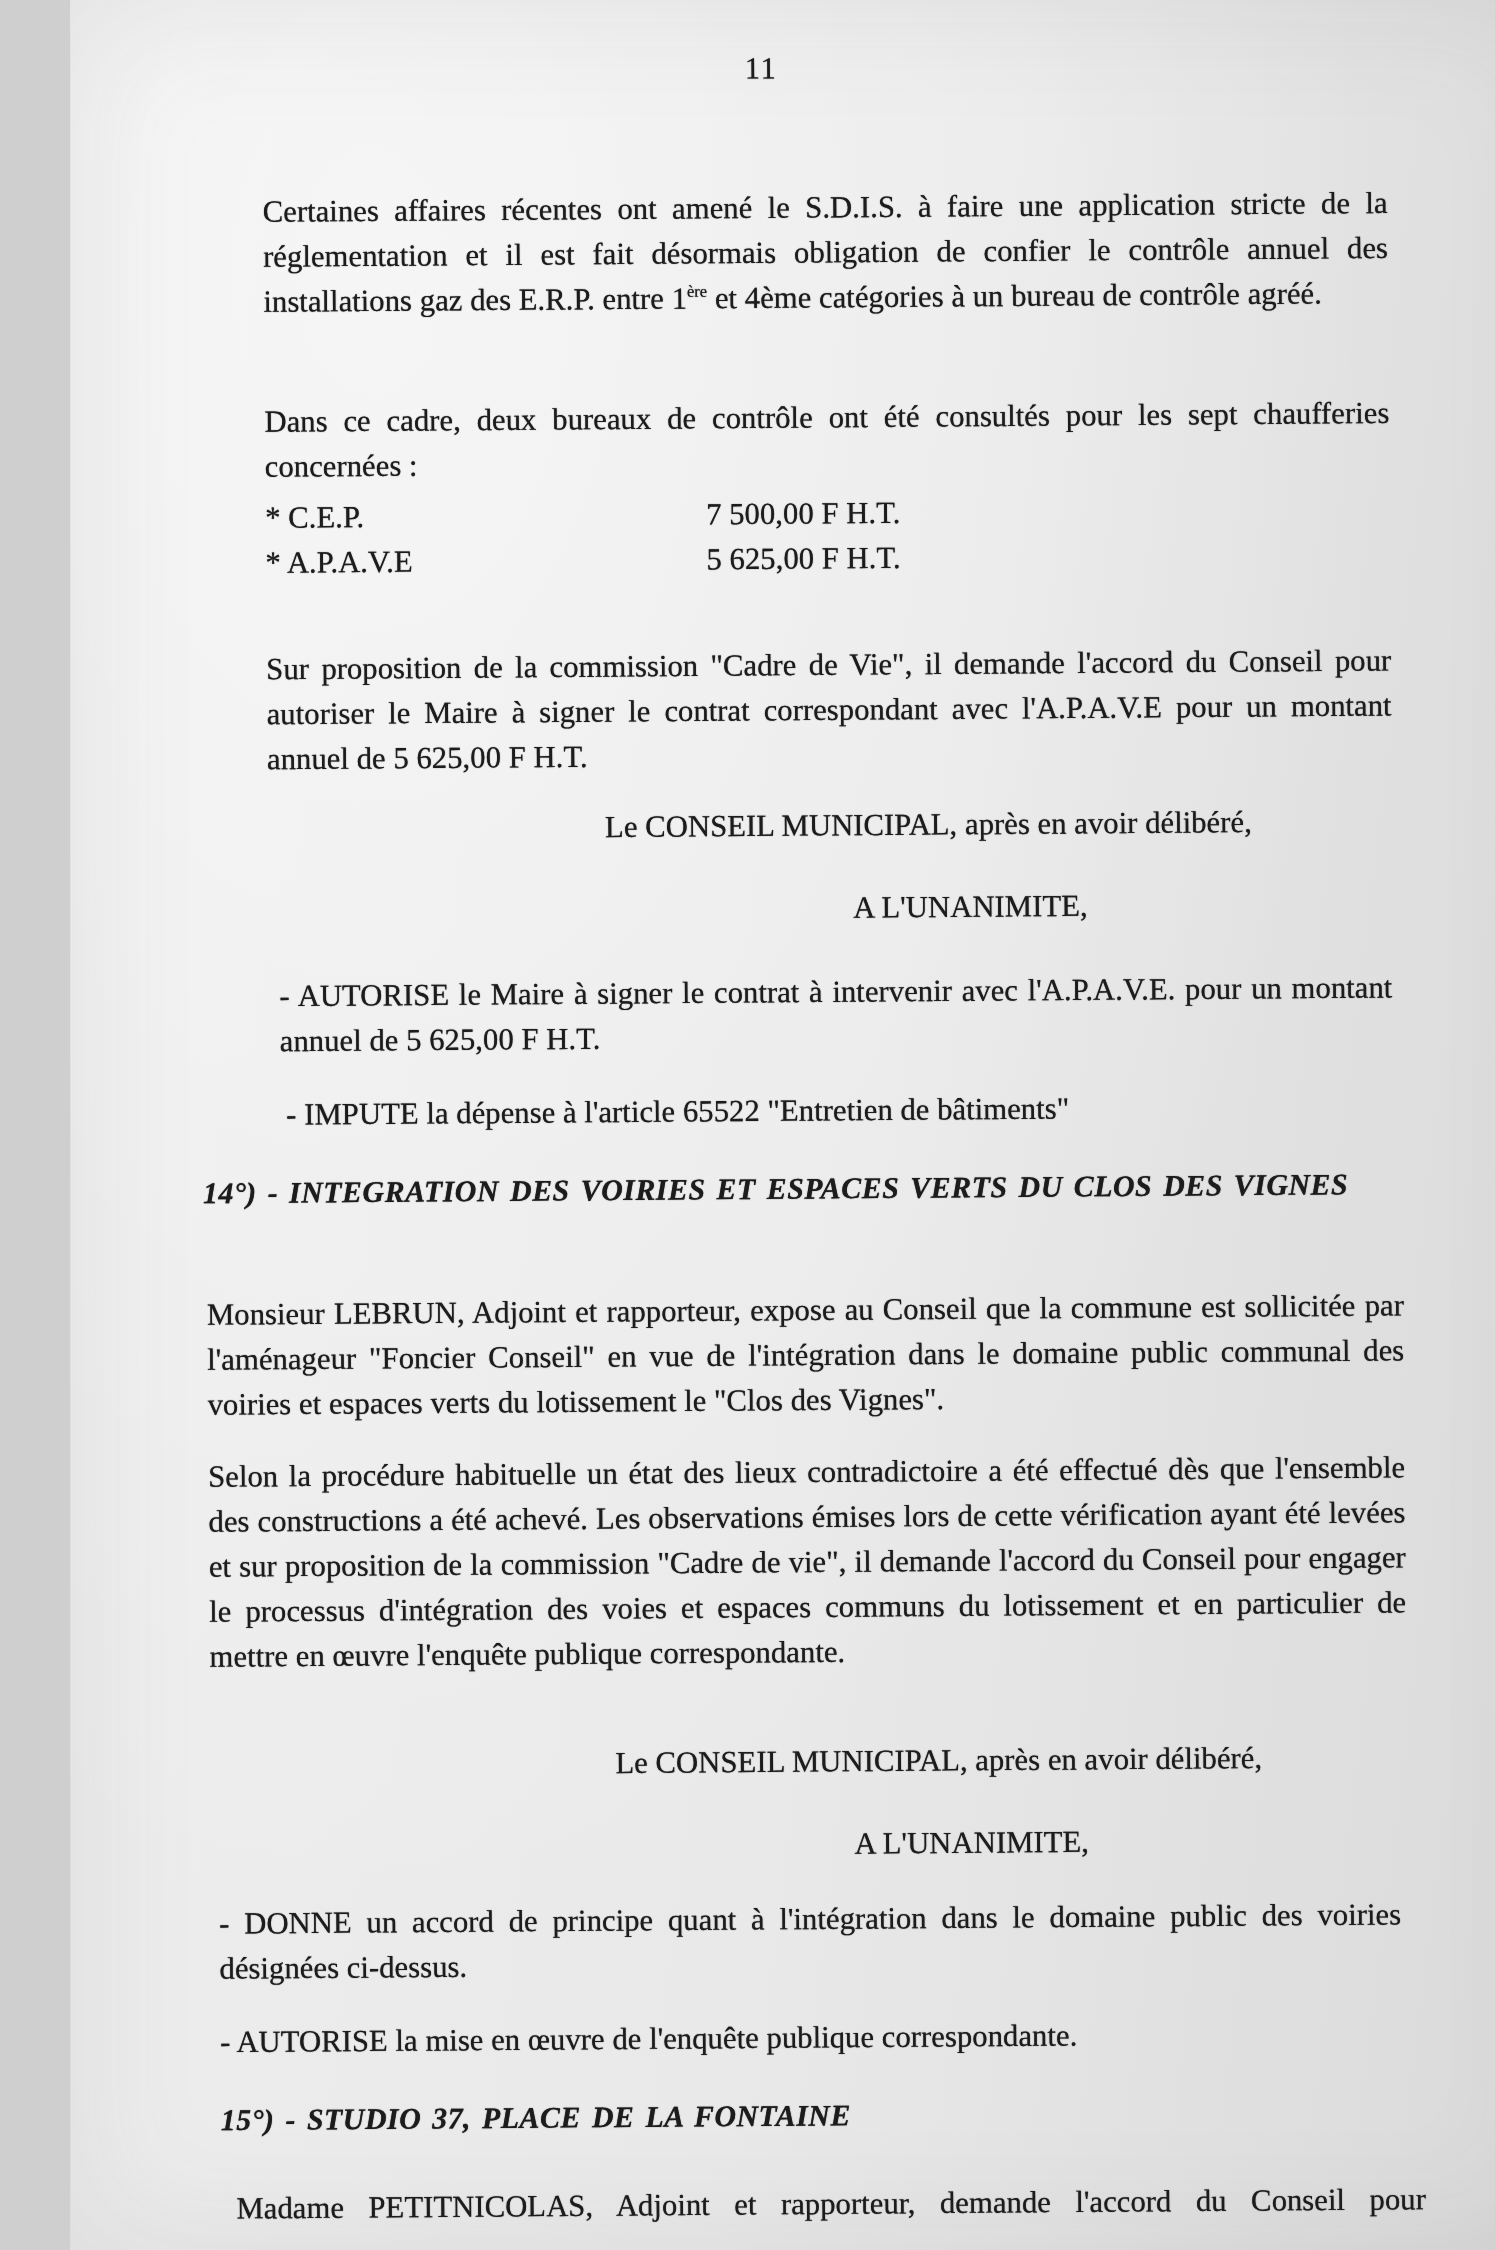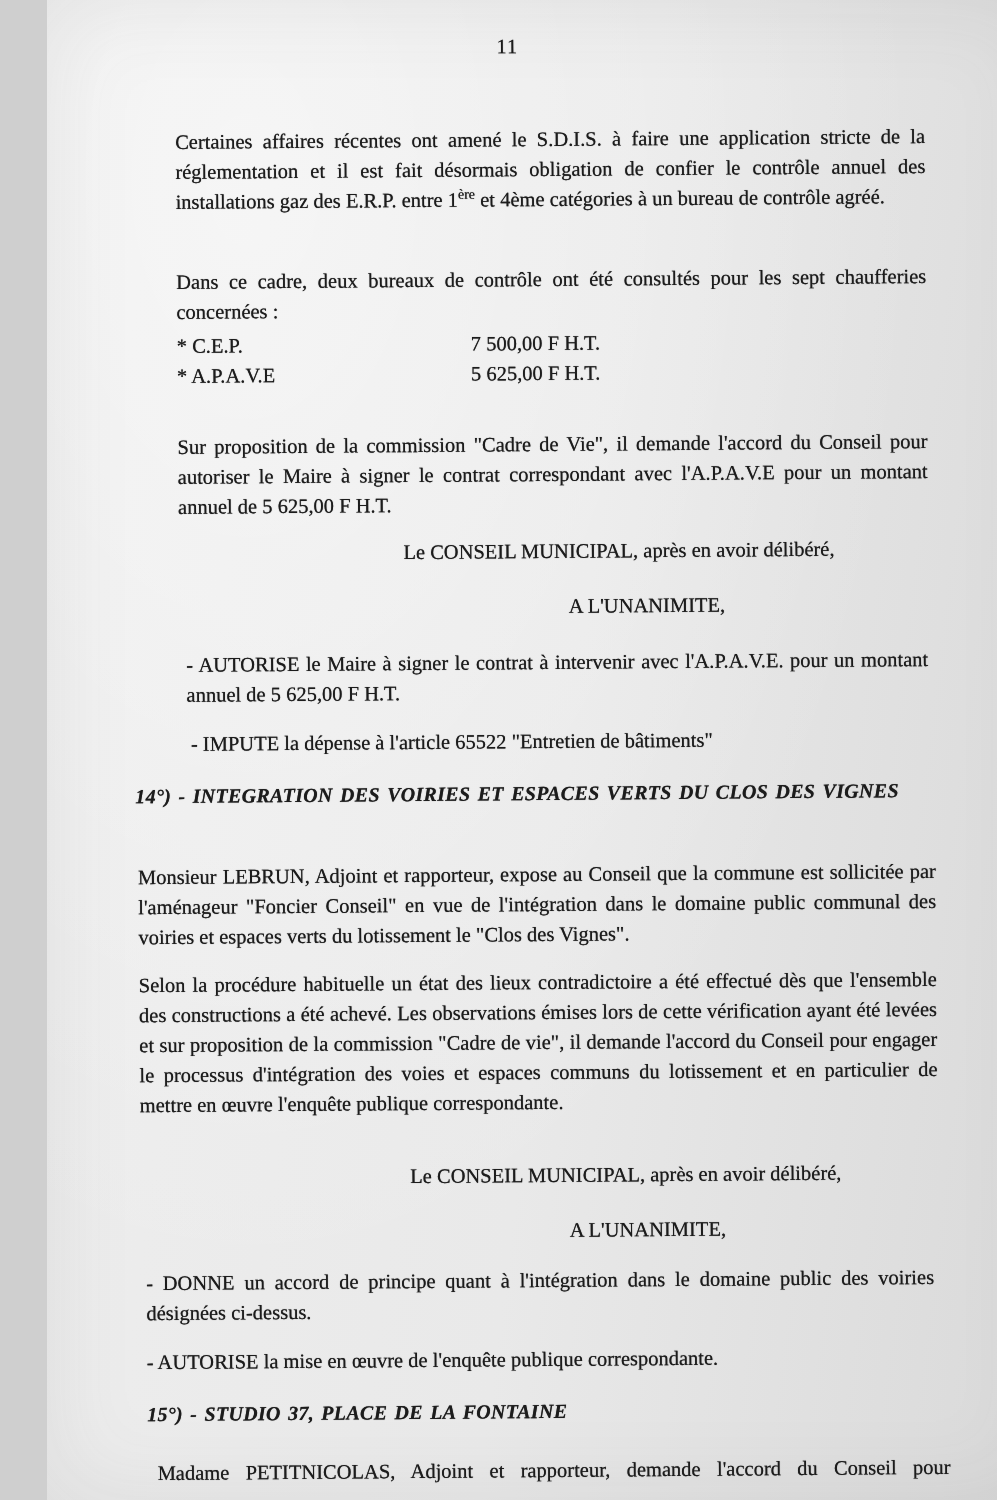--- a/index.html
+++ b/index.html
@@ -50,21 +50,21 @@
   .heading {
     font-style: italic;
     font-weight: 700;
     font-size: 20px;
     letter-spacing: 0.3px;
     word-spacing: 2px;
   }
   .quote-row { display: flex; }
   .quote-label { width: 294px; }
   sup {
-    font-size: 14px;
+    font-size: 11px;
     line-height: 0;
     vertical-align: super;
   }
   
   #b-page-number   { top: 31px; }
   #b-sdis          { top: 103px;  left: 133px; width: 750px; }
   #b-consult       { top: 243px;  left: 133px; width: 750px; }
   #b-quotes        { top: 328px;  left: 133px; width: 750px; }
   #b-proposition   { top: 408px;  left: 133px; width: 750px; }
   #b-delib1-l1     { top: 515px;  left: 358px; }

